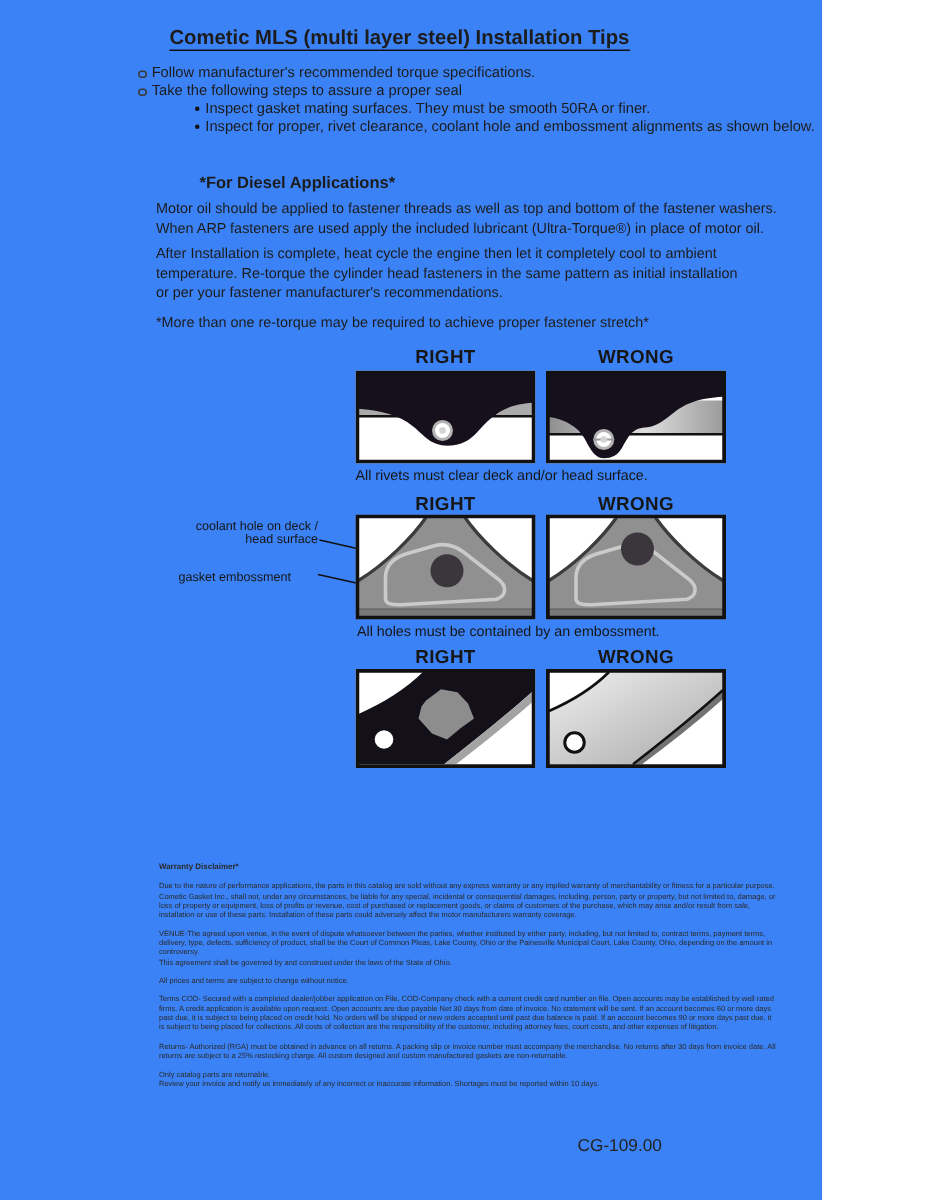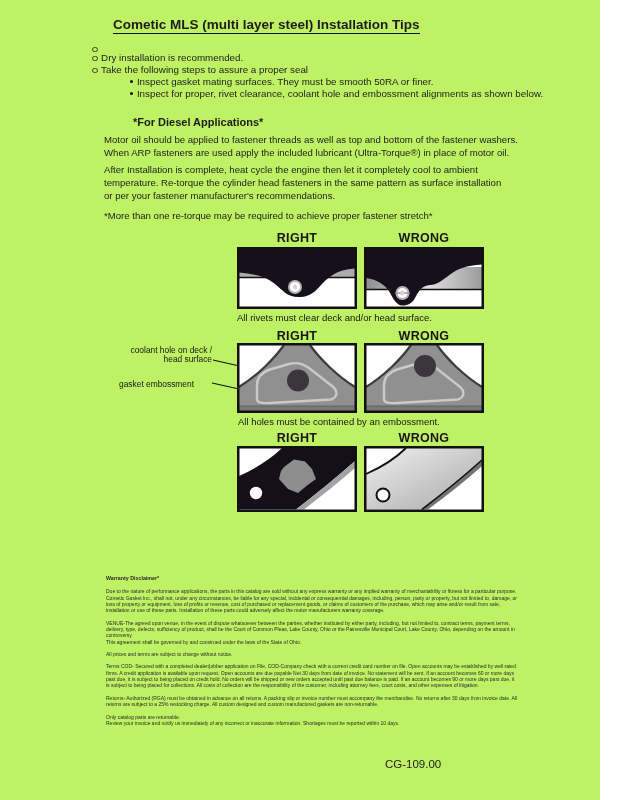--- a/index.html
+++ b/index.html
@@ -1,17 +1,17 @@
 <!DOCTYPE html>
 <html><head>
 <meta charset="utf-8">
 <style>
   html,body { margin:0; padding:0; background:#fff; }
   .page {
-    position:relative; width:600px; height:800px; background:#bef264;
+    position:relative; width:548px; height:800px; background:#3b82f6;
     font-family:"Liberation Sans","DejaVu Sans",sans-serif; color:#1c1c1c; overflow:hidden;
   }
   .abs { position:absolute; }
 
   .title {
     left:113px; top:17px; font-size:13.5px; font-weight:bold;
     border-bottom:1.6px solid #111; padding-bottom:1px; white-space:nowrap;
   }
 
   .bullets { left:92px; top:43px; font-size:9.8px; line-height:11.9px; width:470px; }
@@ -44,24 +44,21 @@
 </head>
 <body>
 
 <div class="page">
 
   <div class="abs title">Cometic MLS (multi layer steel) Installation Tips</div>
 
   <div class="abs bullets">
     <div class="bullet-row">
       <span class="bullet-glyph"></span>
-    </div>
-    <div class="bullet-row">
-      <span class="bullet-glyph"></span>
-      <span>Dry installation is recommended.</span>
+      <span>Follow manufacturer's recommended torque specifications.</span>
     </div>
     <div class="bullet-row">
       <span class="bullet-glyph"></span>
       <span>Take the following steps to assure a proper seal</span>
     </div>
     <div class="sub-bullets">
       <div class="bullet-row">
         <span class="sub-glyph"></span>
         <span>Inspect gasket mating surfaces.  They must be smooth 50RA or finer.</span>
       </div>
@@ -72,21 +69,21 @@
     </div>
   </div>
 
   <div class="abs diesel-heading">*For Diesel Applications*</div>
   <div class="abs para" style="top:133px">
     <span>Motor oil should be applied to fastener threads as well as top and bottom of the fastener washers.</span>
     <span>When ARP fasteners are used apply the included lubricant (Ultra-Torque®) in place of motor oil.</span>
   </div>
   <div class="abs para" style="top:163px">
     <span>After Installation is complete, heat cycle the engine then let it completely cool to ambient</span>
-    <span>temperature. Re-torque the cylinder head fasteners in the same pattern as surface installation</span>
+    <span>temperature. Re-torque the cylinder head fasteners in the same pattern as initial installation</span>
     <span>or per your fastener manufacturer's recommendations.</span>
   </div>
   <div class="abs para" style="top:209px">*More than one re-torque may be required to achieve proper fastener stretch*</div>
 
   <div class="abs dg-label" style="left:237px; top:231px">RIGHT</div>
   <div class="abs dg-label" style="left:364px; top:231px">WRONG</div>
 
   <div class="abs panel" style="left:237px; top:247px">
     <svg width="120" height="62" viewBox="0 0 120 62">
       <rect x="0" y="0" width="120" height="62" fill="#ffffff"></rect>

